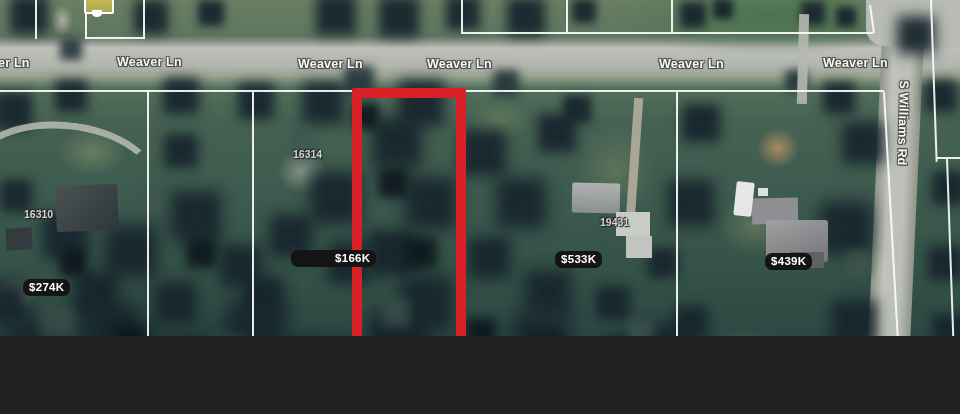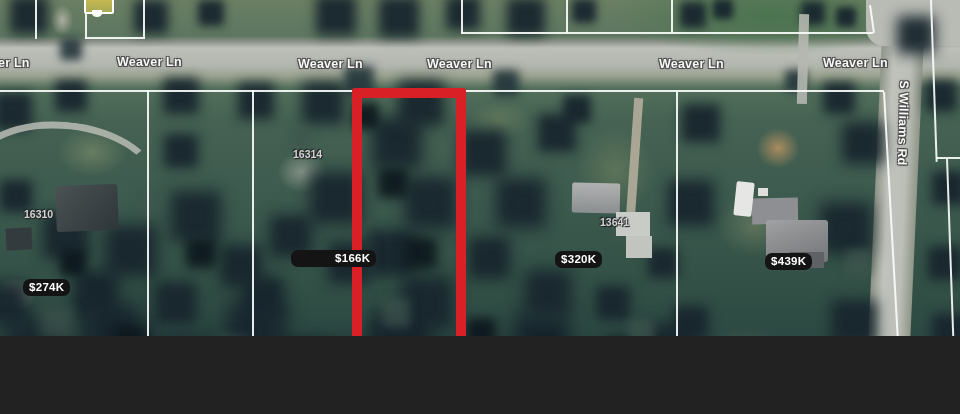--- a/index.html
+++ b/index.html
@@ -164,20 +164,20 @@
   <div class="street" style="left:-2px;top:56px;">er Ln</div>
   <div class="street" style="left:117px;top:55px;">Weaver Ln</div>
   <div class="street" style="left:298px;top:57px;">Weaver Ln</div>
   <div class="street" style="left:427px;top:57px;">Weaver Ln</div>
   <div class="street" style="left:659px;top:57px;">Weaver Ln</div>
   <div class="street" style="left:823px;top:56px;">Weaver Ln</div>
   <div class="street" style="left:853px;top:116px;width:100px;text-align:center;transform:rotate(91.5deg);">S Williams Rd</div>
 
   <div class="pnum" style="left:24px;top:208px;">16310</div>
   <div class="pnum" style="left:293px;top:148px;">16314</div>
-  <div class="pnum" style="left:600px;top:216px;">13641</div>
+  <div class="pnum" style="left:600px;top:216px;">19431</div>
 
   <div class="badge" style="left: 23px; top: 251px; background: rgb(20, 20, 20); color: rgb(255, 255, 255); margin-top: 28px;">$274K</div>
   <div class="badge" style="left: 291px; top: 250px; background: rgb(20, 20, 20); color: rgb(255, 255, 255); padding-left: 44px;">$166K</div>
-  <div class="badge" style="left: 555px; top: 251px; background: rgb(20, 20, 20); color: rgb(255, 255, 255);">$320K</div>
+  <div class="badge" style="left: 555px; top: 251px; background: rgb(20, 20, 20); color: rgb(255, 255, 255);">$533K</div>
   <div class="badge" style="left: 765px; top: 253px; background: rgb(20, 20, 20); color: rgb(255, 255, 255);">$439K</div>
 
 </div>
 
 </body></html>

